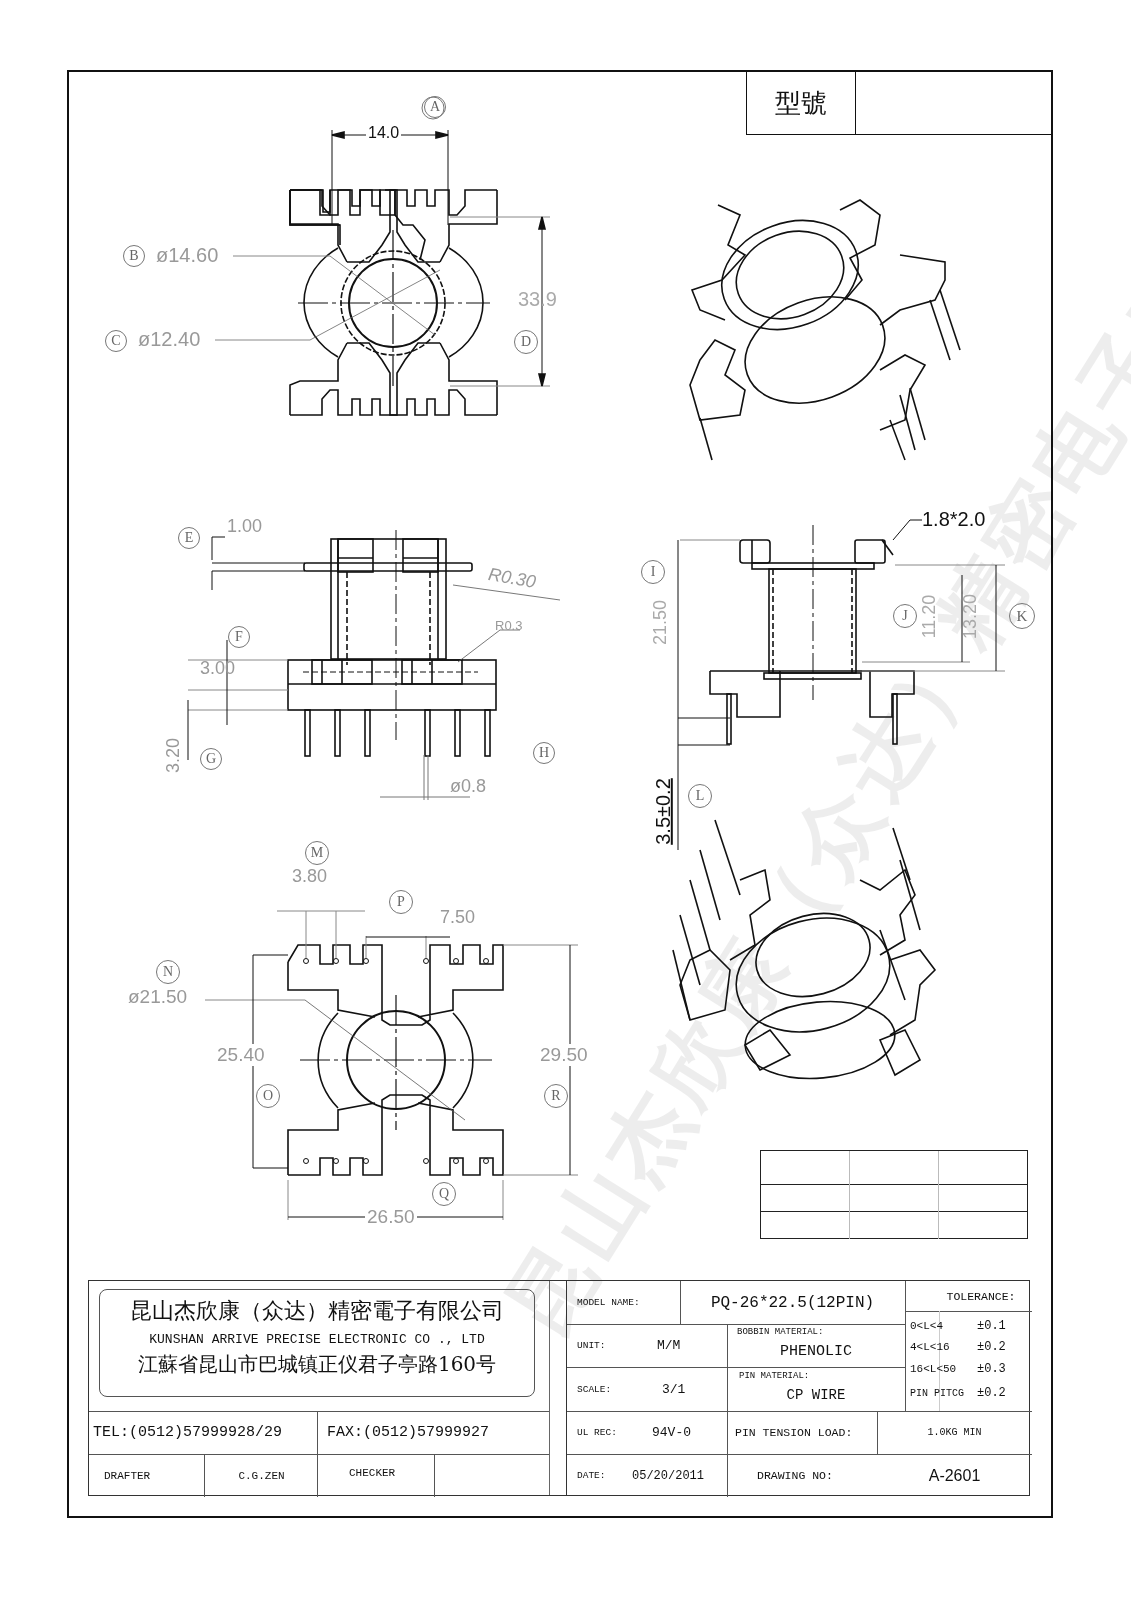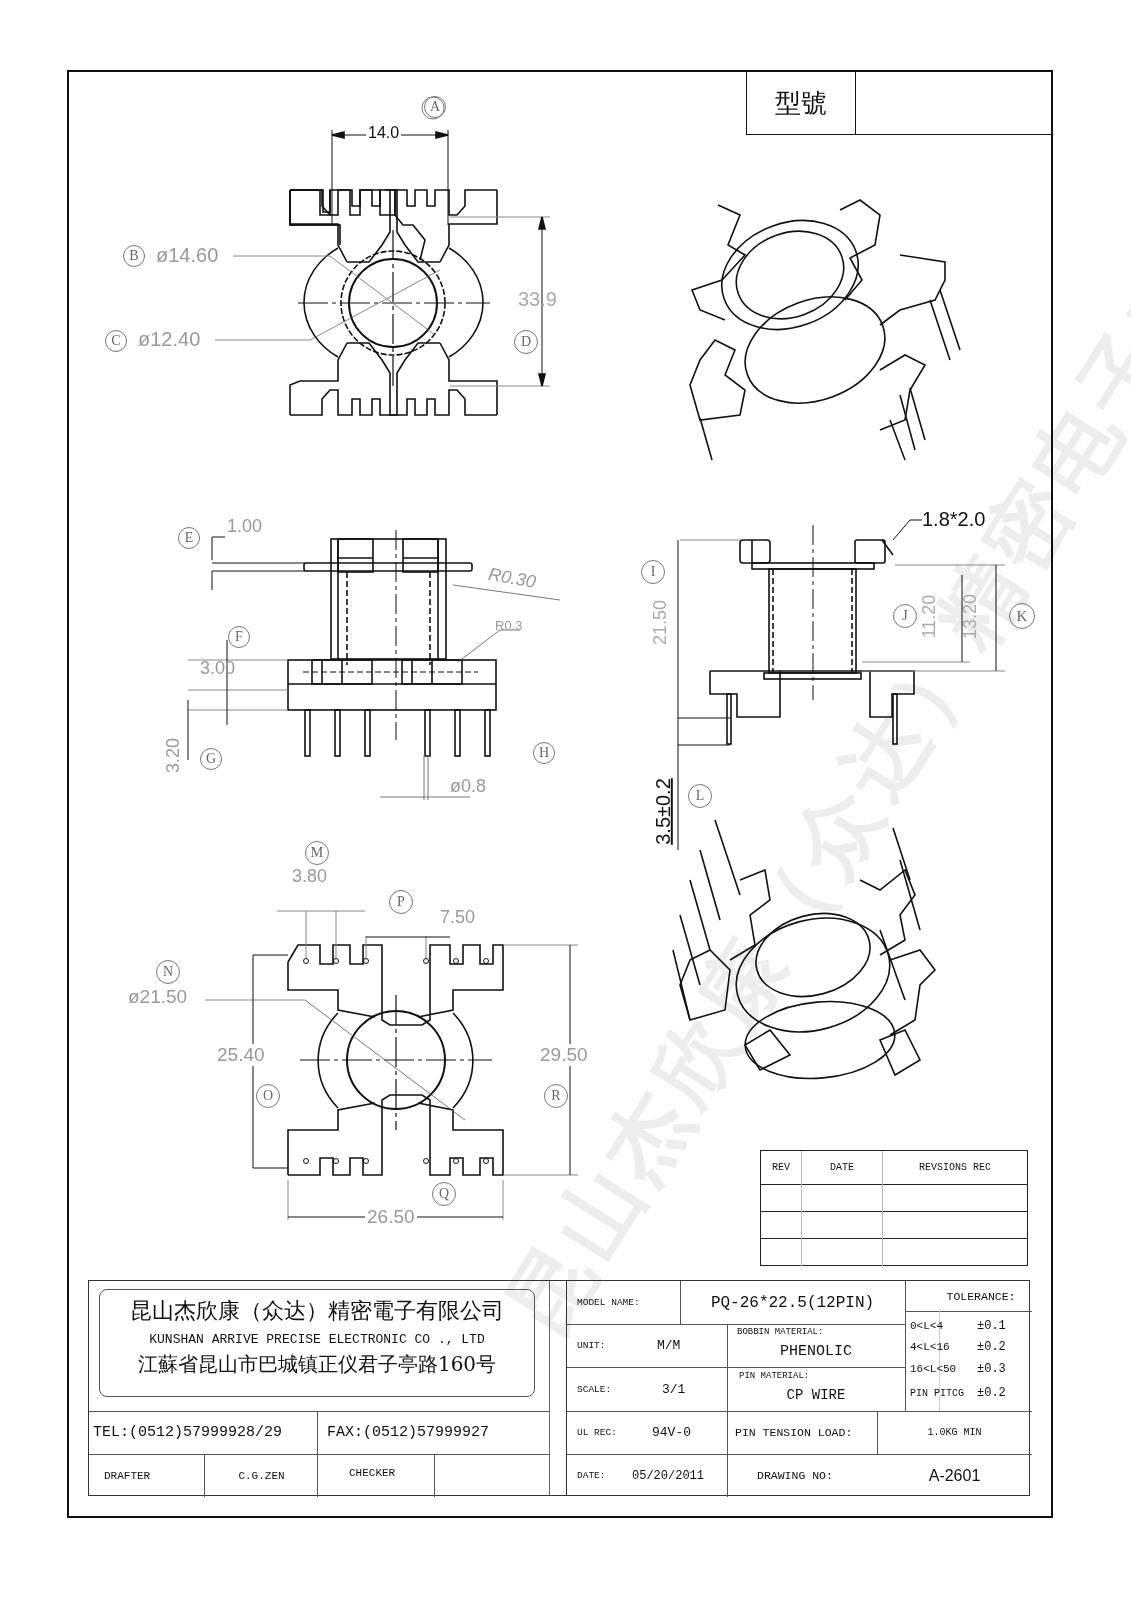--- a/index.html
+++ b/index.html
@@ -290,25 +290,20 @@
   <div style="position:absolute;left:389px;top:890px;width:22px;height:22px;border:1px solid #777;border-radius:50%;text-align:center;font-size:14px;line-height:22px;color:#666;">P</div>
   <div style="position:absolute;left:440px;top:907px;font-size:18px;font-family:'Liberation Sans',sans-serif;color:#999;">7.50</div>
   <div style="position:absolute;left:432px;top:1182px;width:22px;height:22px;border:1px solid #777;border-radius:50%;text-align:center;font-size:14px;line-height:22px;color:#666;">Q</div>
   <div style="position:absolute;left:365px;top:1206px;font-size:19px;font-family:'Liberation Sans',sans-serif;color:#999;background:#fff;padding:0 2px;">26.50</div>
   <div style="position:absolute;left:540px;top:1044px;font-size:19px;font-family:'Liberation Sans',sans-serif;color:#999;background:#fff;">29.50</div>
   <div style="position:absolute;left:544px;top:1084px;width:22px;height:22px;border:1px solid #777;border-radius:50%;text-align:center;font-size:14px;line-height:22px;color:#666;">R</div>
 </div>
 
 <table class="rev-table">
   <tbody>
-      <tr>
-    <td style="width:40px">REV</td>
-    <td style="width:80px">DATE</td>
-    <td>REVSIONS  REC</td>
-  </tr>
   <tr>
         <td></td>
         <td></td>
         <td></td>
       </tr>
   <tr>
         <td></td>
         <td></td>
         <td></td>
       </tr>

